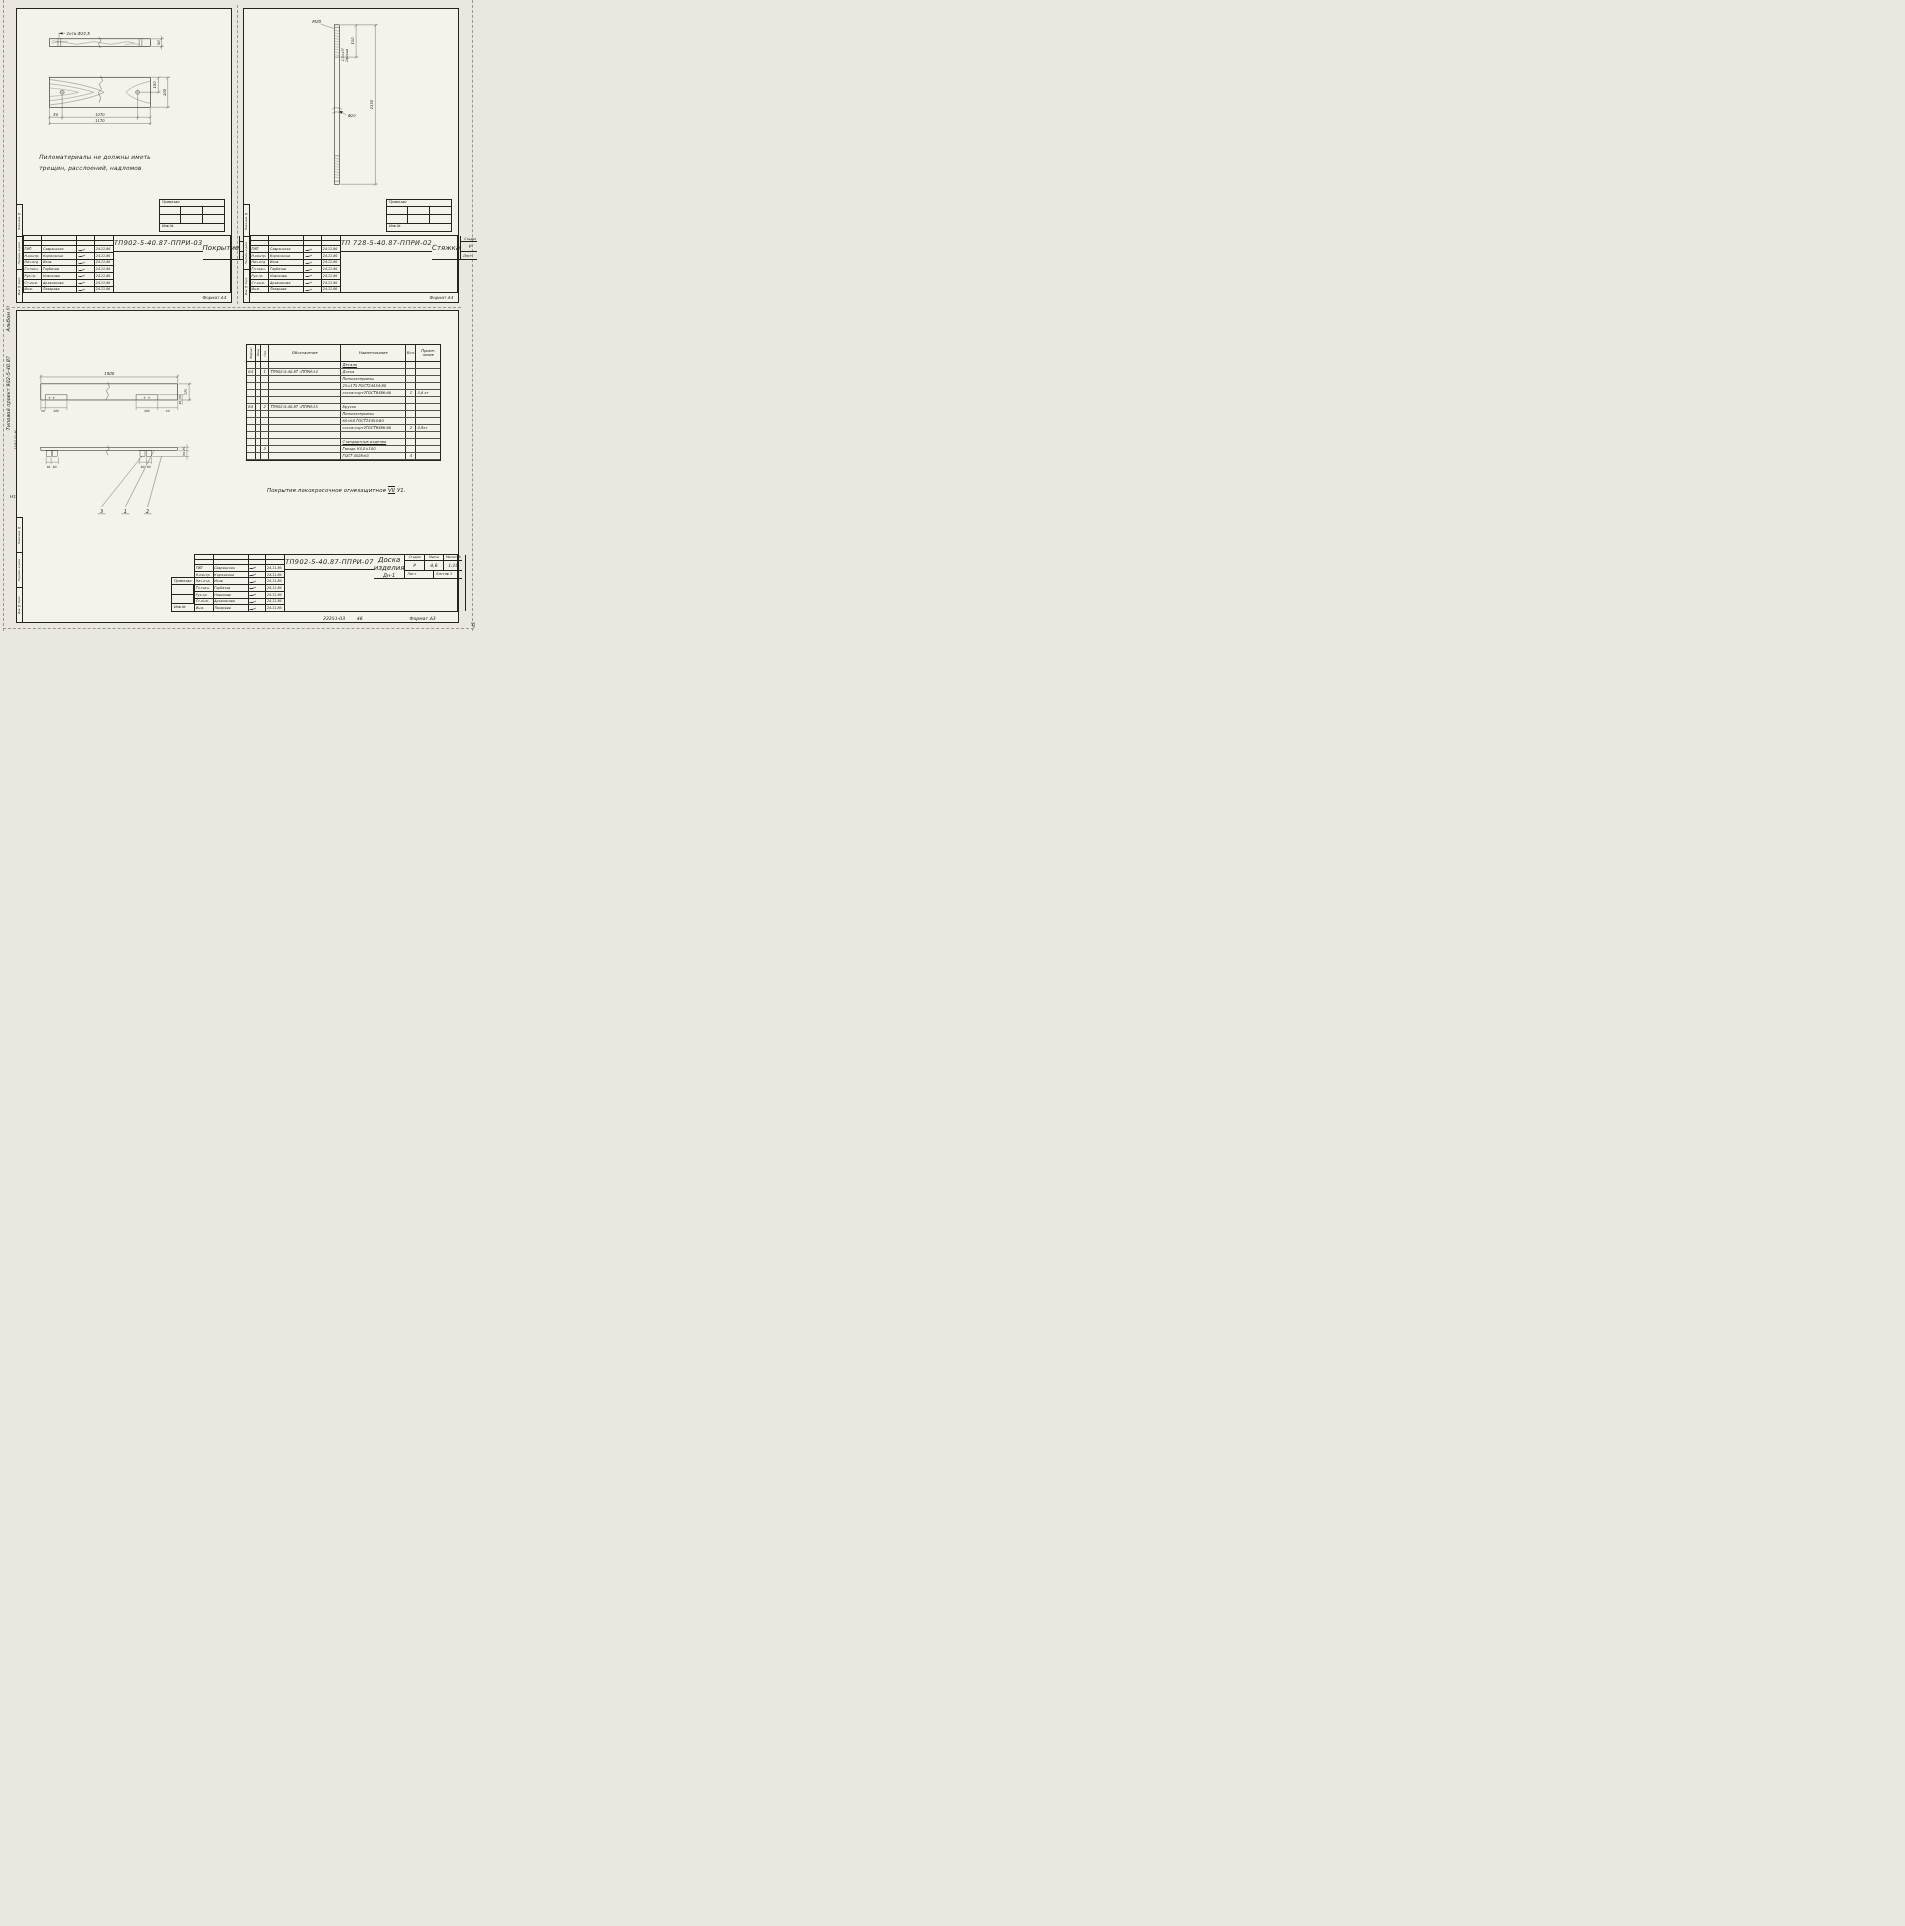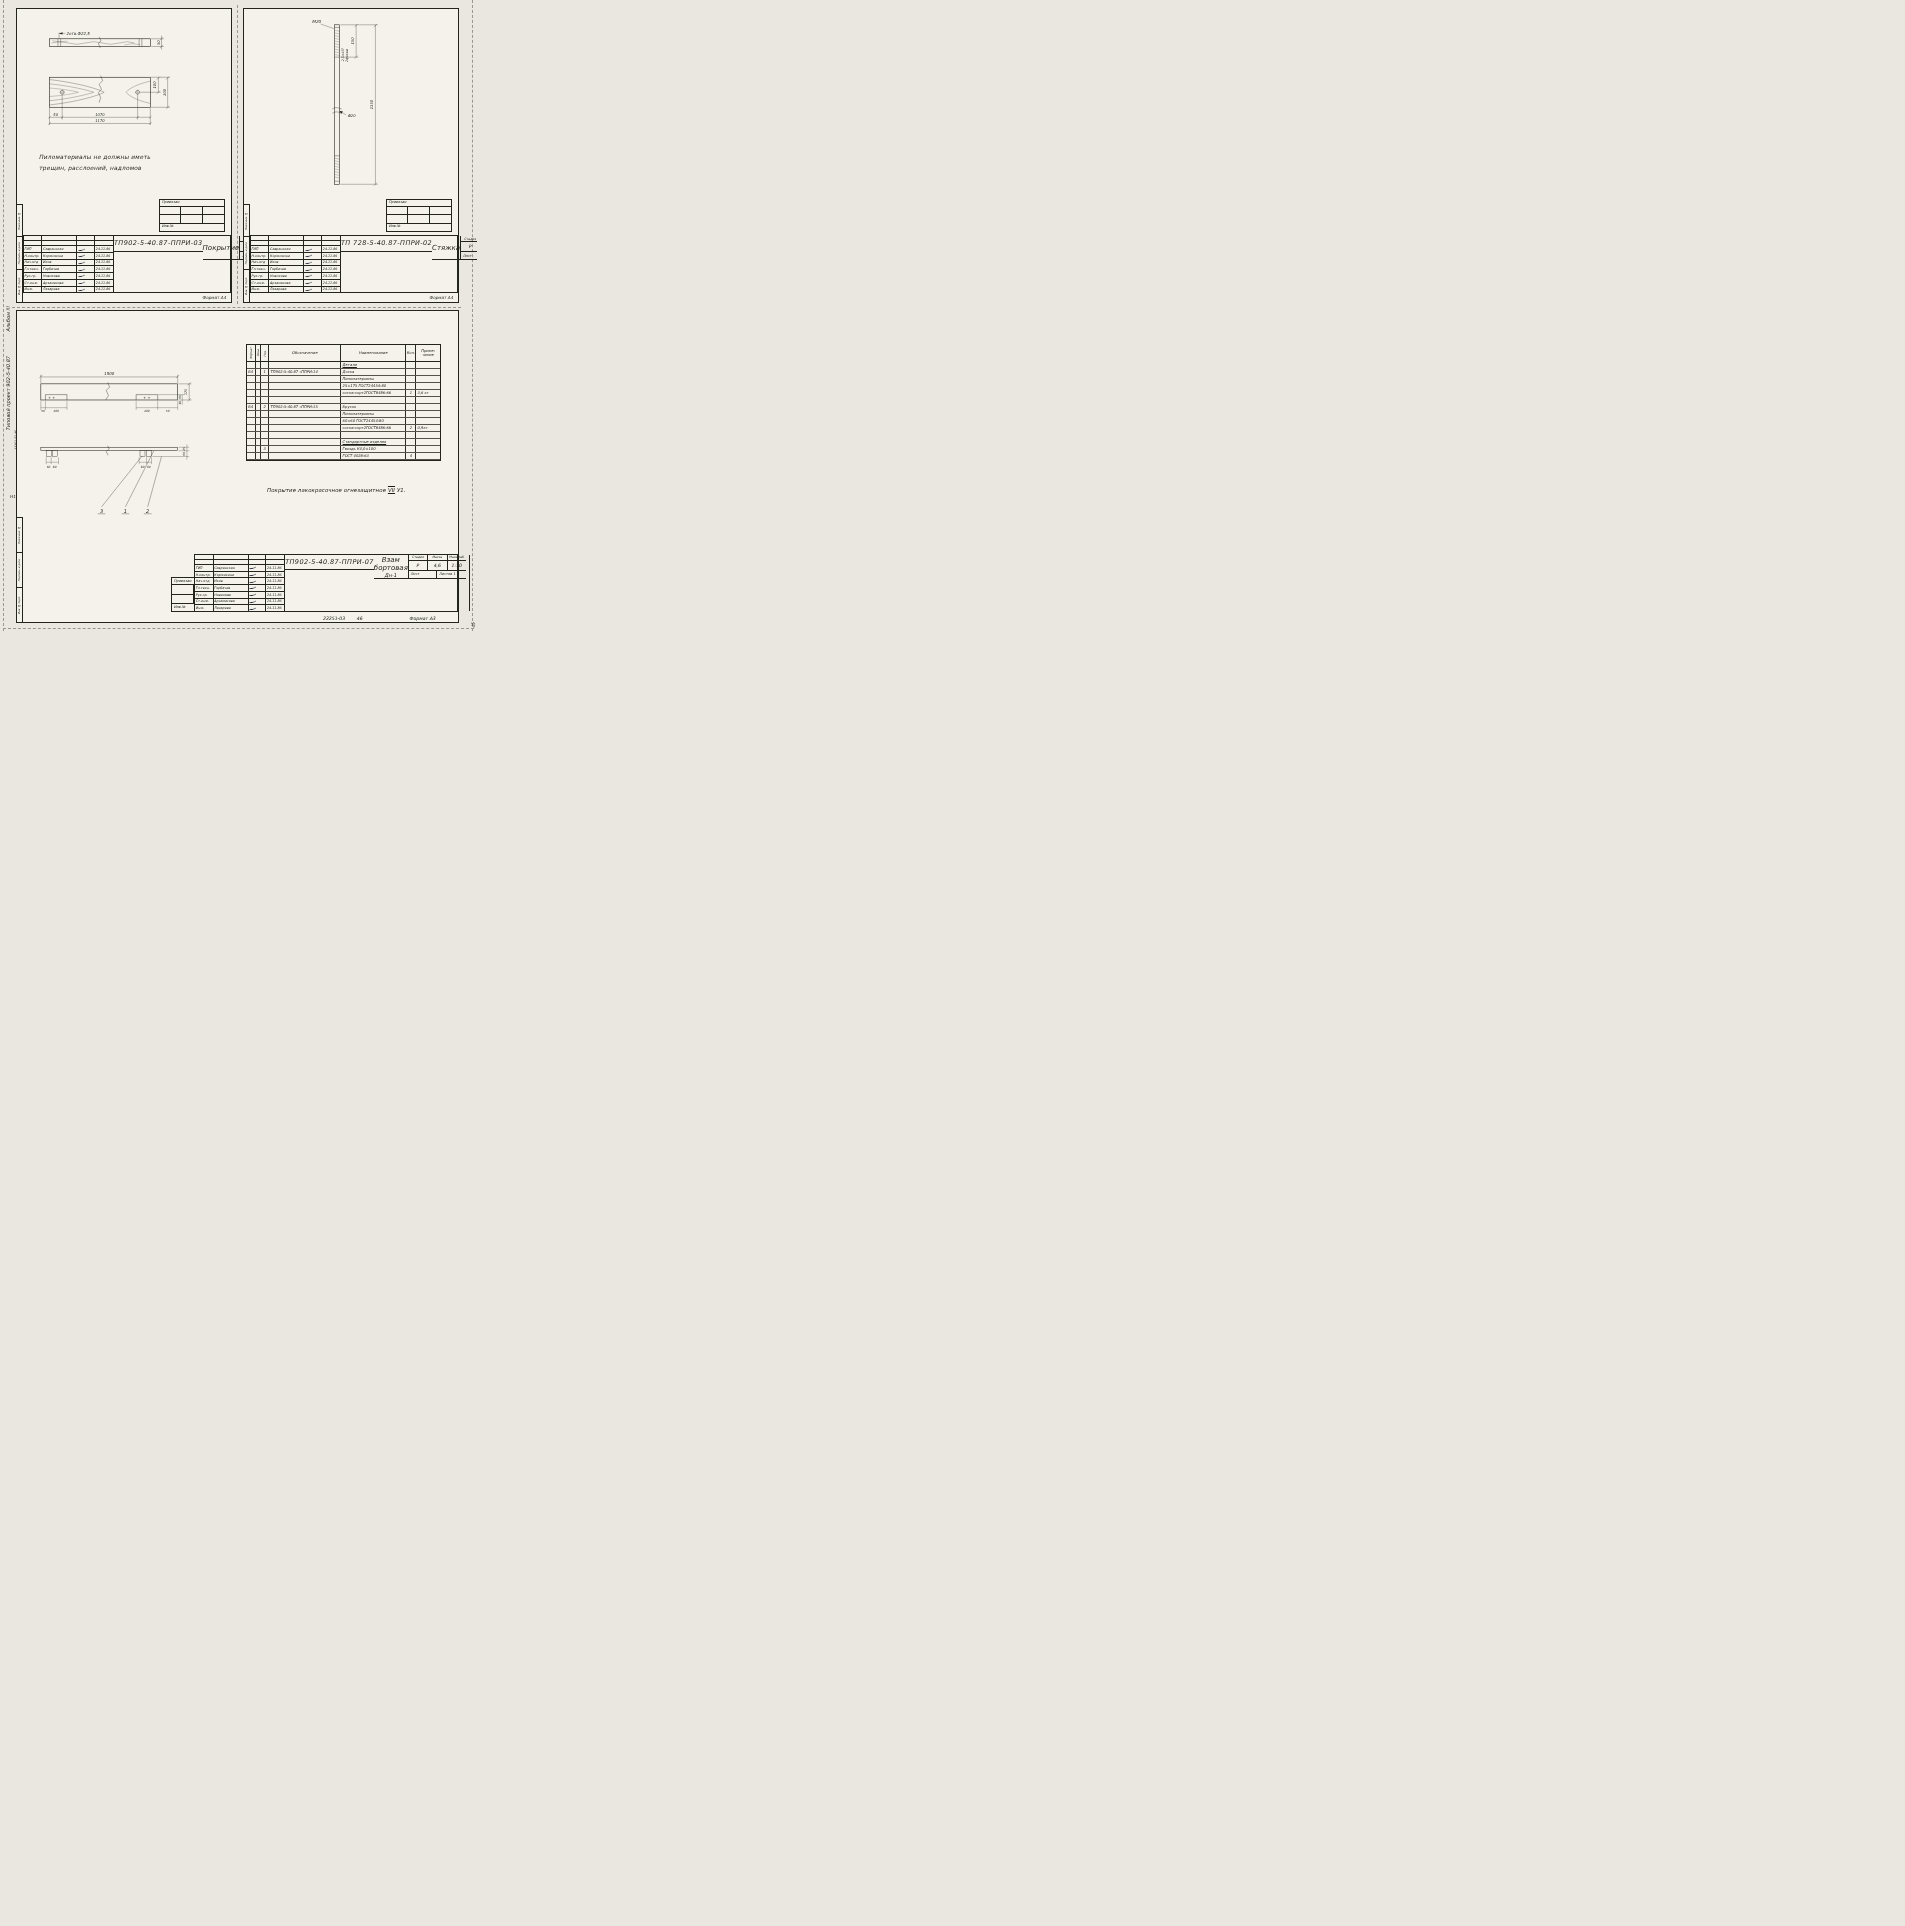--- a/index.html
+++ b/index.html
@@ -865,21 +865,21 @@
               <i class="sig"></i>
             </div>
             <div class="c cd">24.11.86</div>
           </div>
         </div>
     </div>
     <div class="tbr">
       <div class="tbdoc">ТП902-5-40.87-ППРИ-07</div>
       <div class="tbmid">
         <div class="tbtitle">
-          <span>Взам бортовая</span>
+          <span>Доска изделия</span>
           <span class="sub">Дн-1</span>
         </div>
         <div class="tbsms">
           <div class="smsh">
             <div>Стадия</div>
             <div>Масса</div>
             <div>Масштаб</div>
           </div>
           <div class="smsv">
             <div>Р</div>

